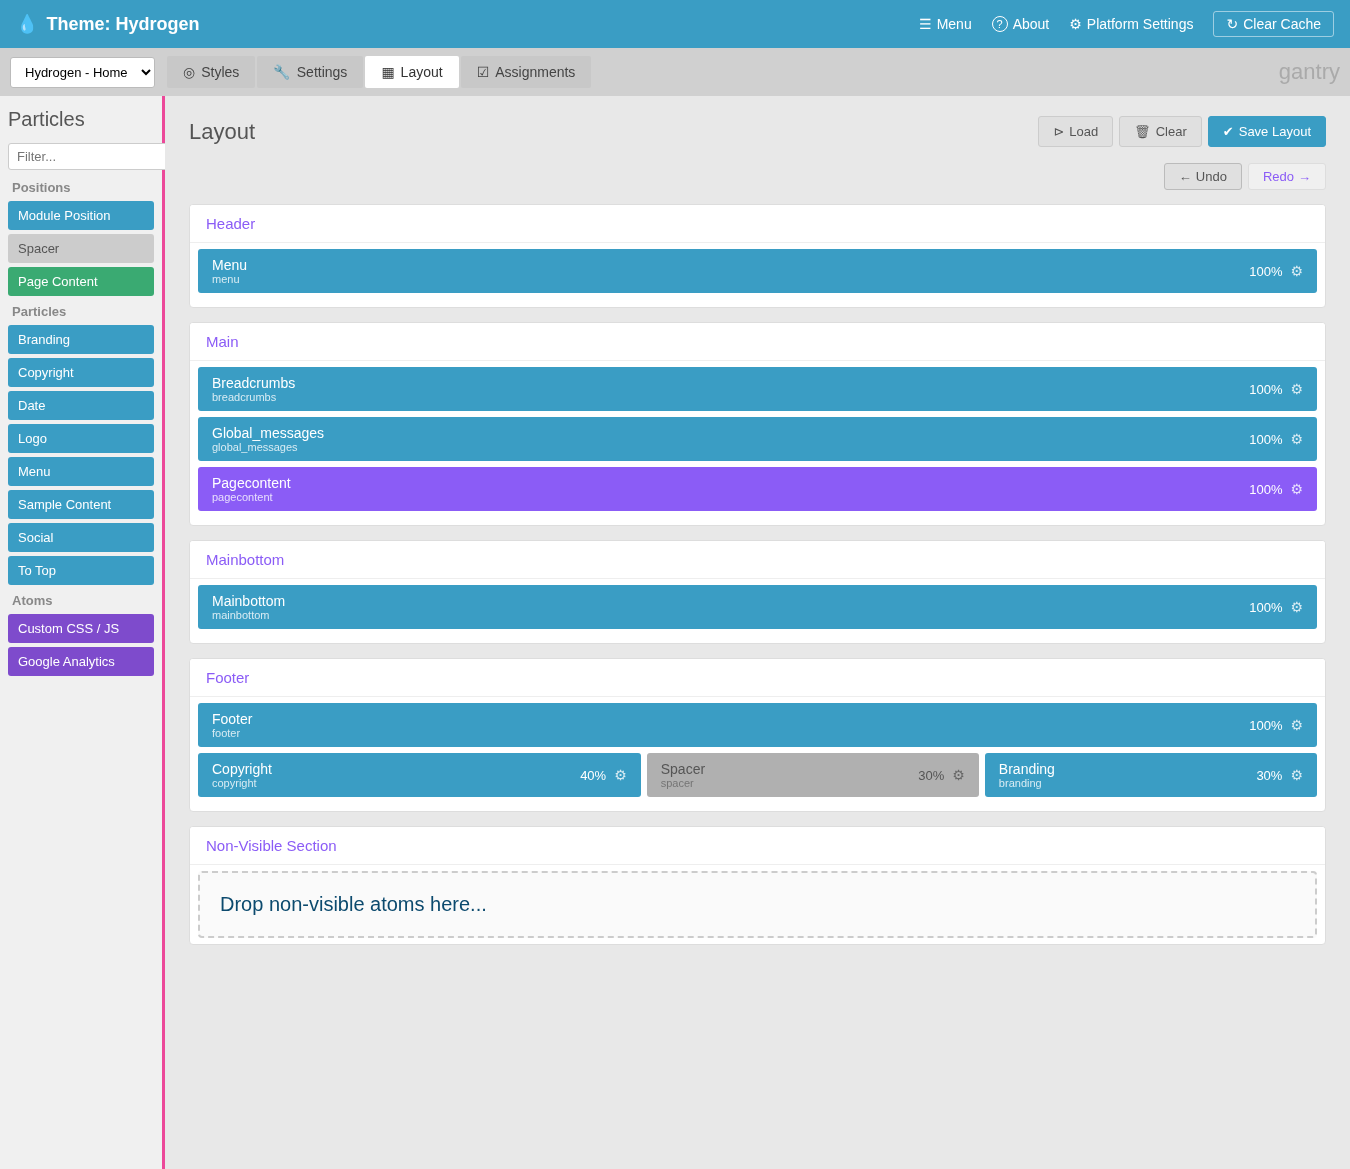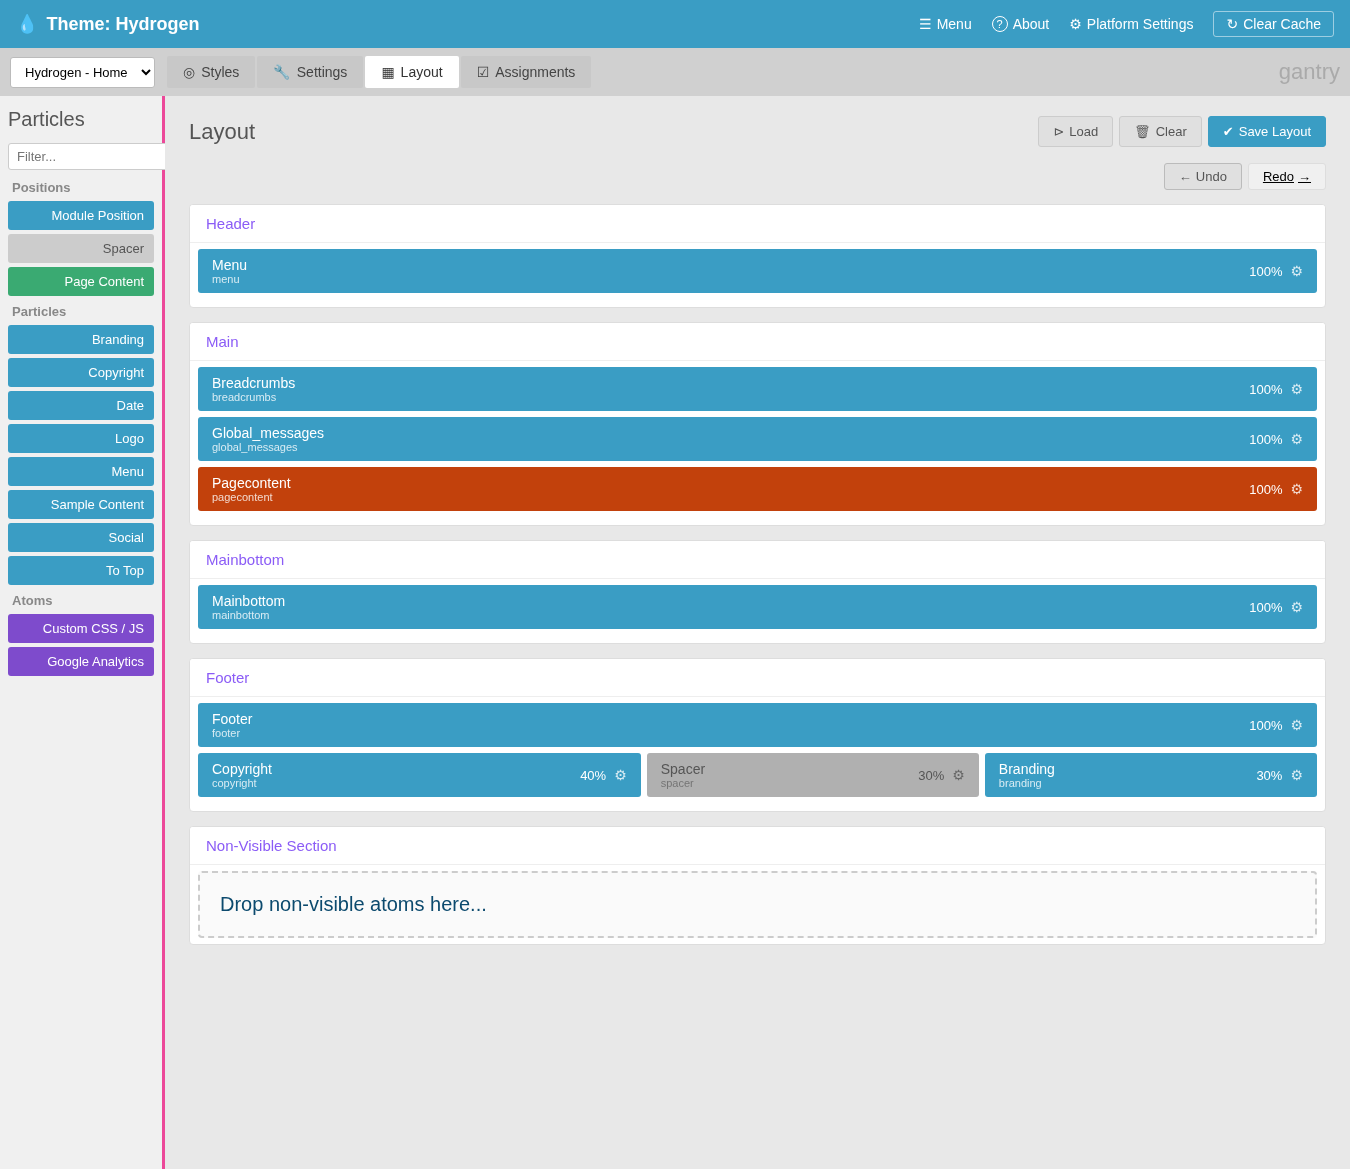--- a/index.html
+++ b/index.html
@@ -68,21 +68,21 @@
     .filter-input {
       flex: 1; padding: 5px 8px; border: 1px solid #ccc; border-radius: 3px;
       font-size: 13px; background: white;
     }
     .filter-btn {
       background: none; border: none; cursor: pointer; color: #888; font-size: 15px;
     }
     .sidebar-btn {
       display: block; width: 100%; padding: 7px 10px; margin-bottom: 4px;
       border: none; border-radius: 3px; cursor: pointer; font-size: 13px;
-      text-align: right; color: white; font-weight: 500;
+      text-align: left; color: white; font-weight: 500;
     }
     .btn-blue { background: #3a9dc4; }
     .btn-gray { background: #ccc; color: #555; }
     .btn-green { background: #3aaa72; }
     .btn-purple { background: #7e4bcc; }
     .sidebar-section { margin-bottom: 0; }
 
     
     .main-content {
       flex: 1; padding: 20px 24px; background: #e8e8e8;
@@ -102,37 +102,37 @@
     .layout-btn.primary { background: #3a9dc4; color: white; border-color: #3a9dc4; }
 
     .undo-redo-row {
       display: flex; justify-content: flex-end; gap: 6px; margin-bottom: 14px;
     }
     .undo-btn {
       padding: 5px 14px; border: 1px solid #bbb; border-radius: 3px;
       font-size: 13px; cursor: pointer; background: #e0e0e0; color: #555;
       display: flex; align-items: center; gap: 4px;
     }
-    .undo-btn.disabled { background: #f0f0f0; color: #000000; border-color: #ddd; cursor: default; text-decoration: underline; }
+    .undo-btn.disabled { background: #f0f0f0; color: #8b5cf6; border-color: #ddd; cursor: default; }
 
     
     .section-block {
       background: white; border-radius: 4px; margin-bottom: 14px;
       overflow: hidden; border: 1px solid #ddd;
     }
     .section-label {
       padding: 10px 16px; font-size: 15px; font-weight: 400; color: #8b5cf6;
       background: white; border-bottom: 1px solid #eee;
     }
     .layout-row {
       background: #3a9dc4; color: white; padding: 8px 14px;
       display: flex; align-items: center; justify-content: space-between;
       margin: 6px 8px; border-radius: 3px;
     }
-    .layout-row.green { background: #c2410c; }
+    .layout-row.green { background: #8b5cf6; }
     .row-info { display: flex; flex-direction: column; }
     .row-name { font-size: 14px; font-weight: 500; }
     .row-sub { font-size: 11px; opacity: 0.8; }
     .row-pct { font-size: 13px; display: flex; align-items: center; gap: 8px; }
     .gear-icon { cursor: pointer; opacity: 0.8; font-size: 14px; }
 
     
     .multi-row {
       display: flex; gap: 6px; margin: 6px 8px;
     }

